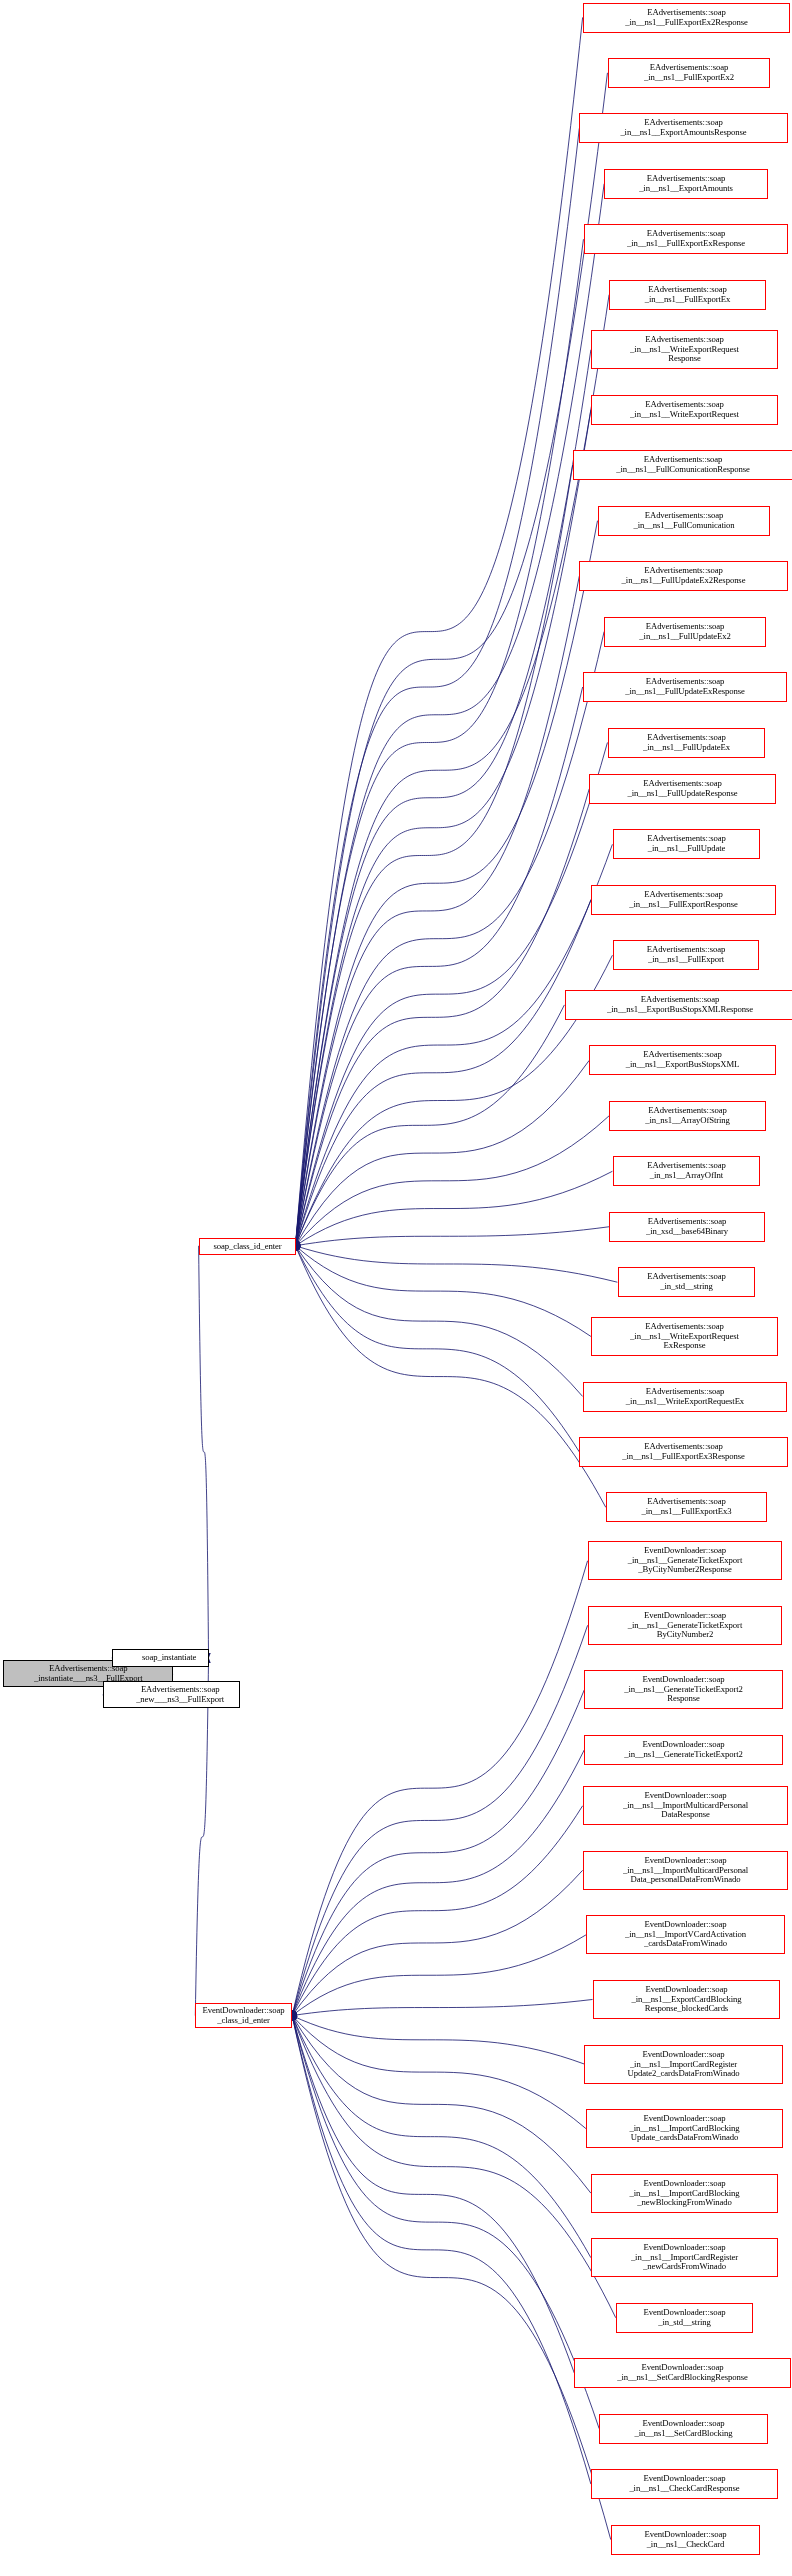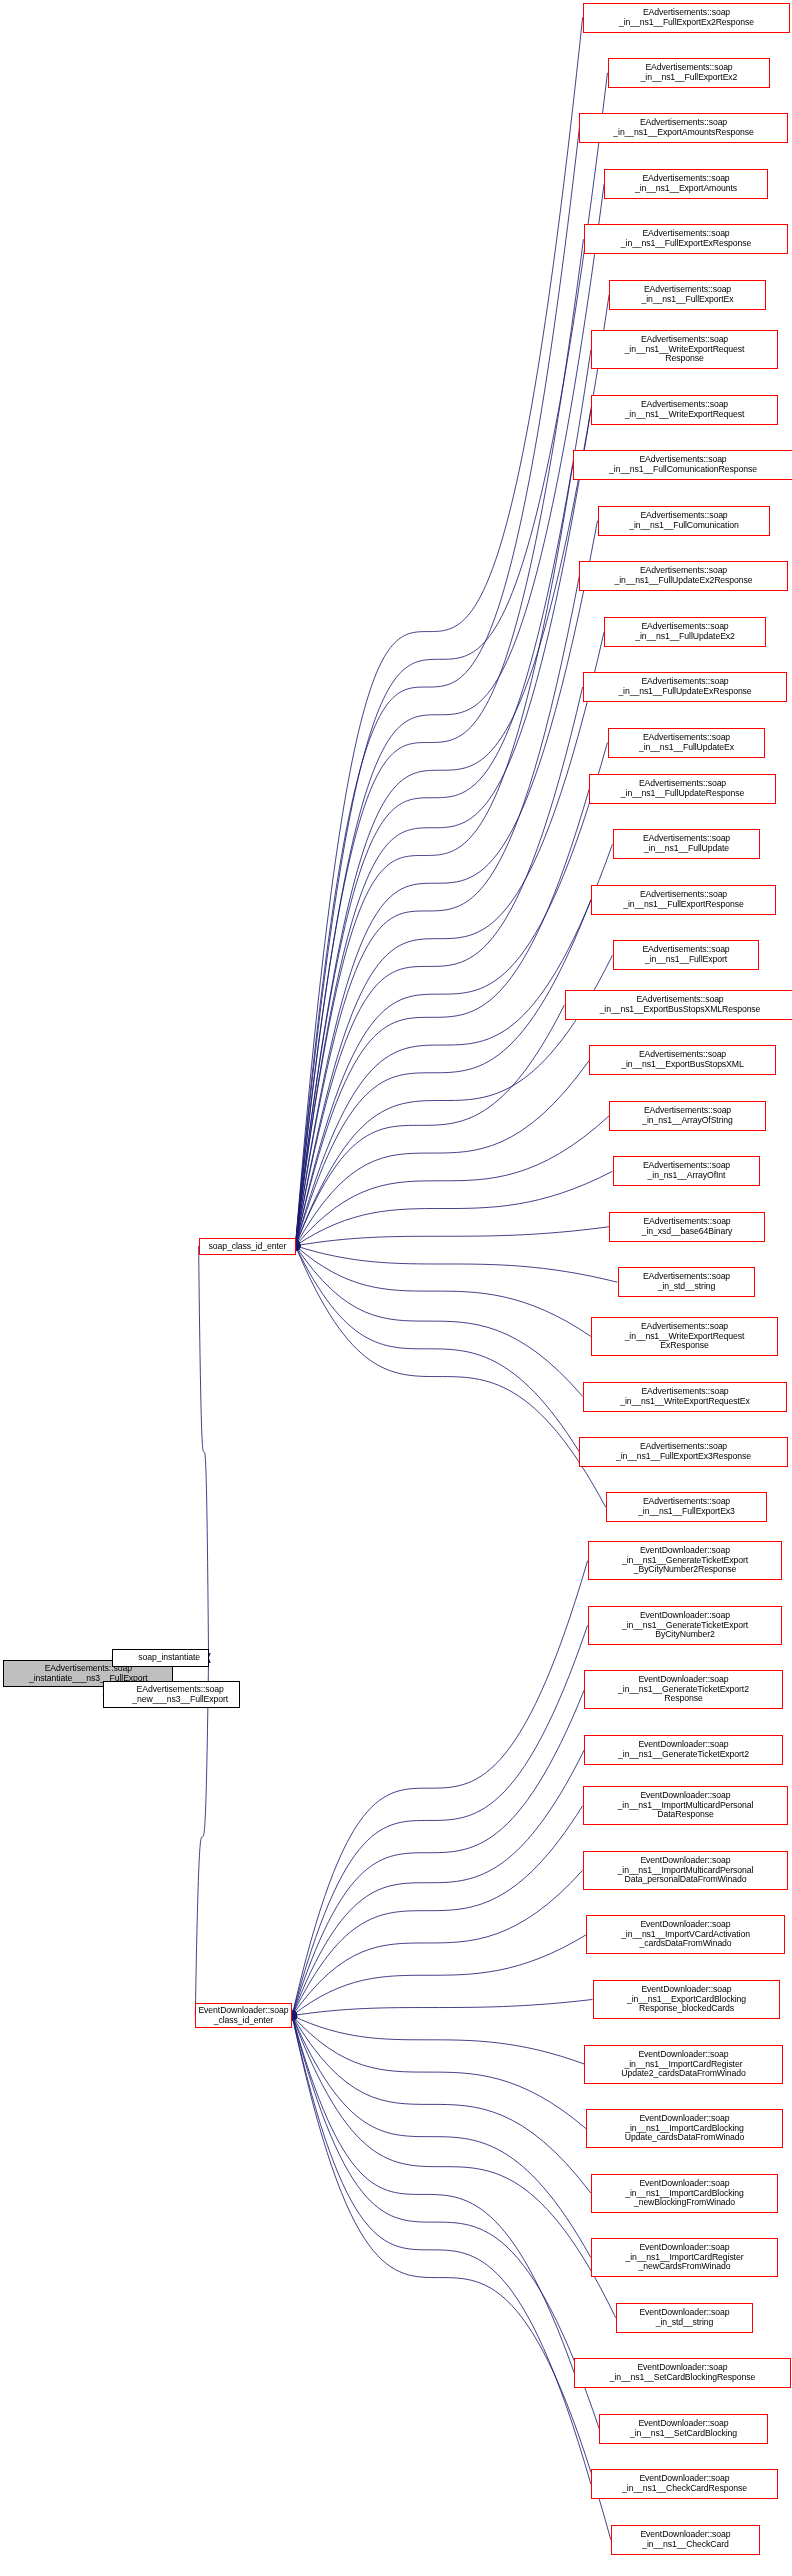--- a/index.html
+++ b/index.html
@@ -35,20 +35,21 @@
     text-align: center;
     background: #ffffff;
     border: 0.8px solid #ff0000;
     color: #000000;
     font-size: 8.7px;
     line-height: 9.6px;
     letter-spacing: -0.1px;
     white-space: pre-line;
     padding: 0.8px 1.7px;
     overflow: hidden;
+    font-family: Liberation Serif, serif;
   }
   .node.blue {
     border: 0.8px solid #000000;
     padding-left: 19px;
   }
   .node.current {
     background: #bfbfbf;
     border: 0.8px solid #000000;
   }
   .node-label {

